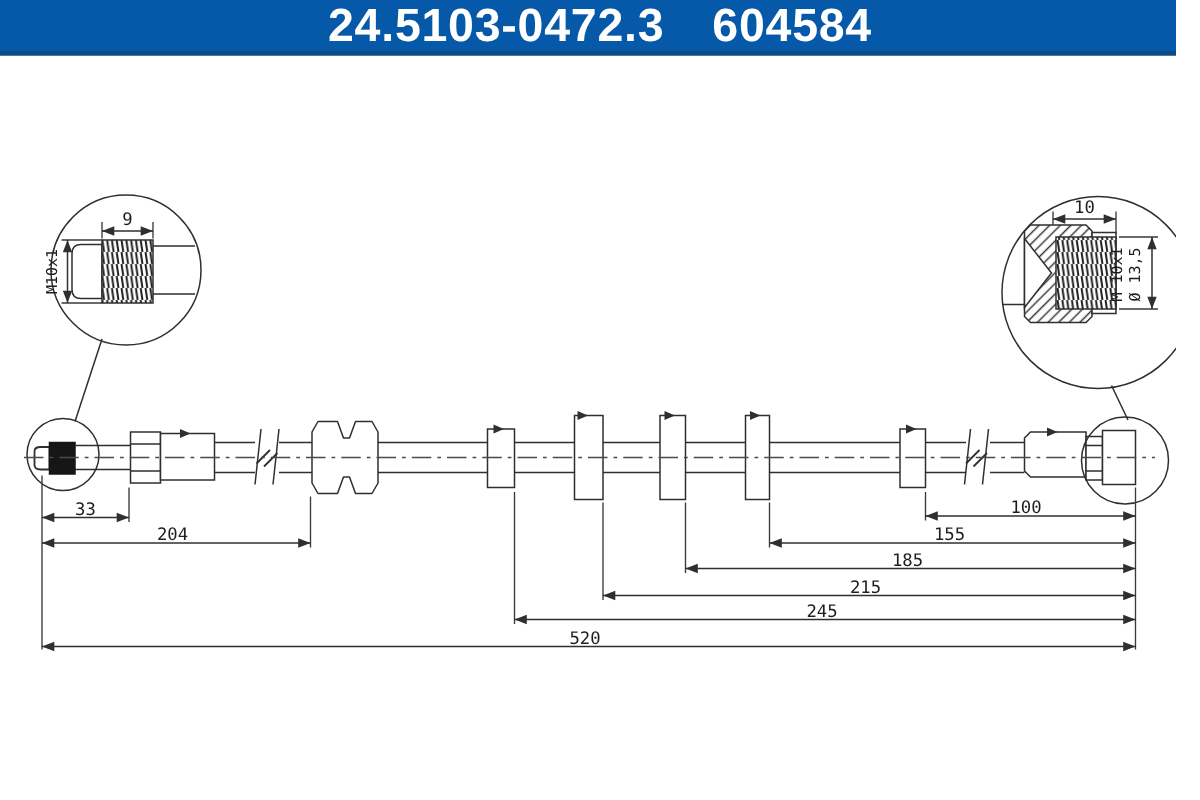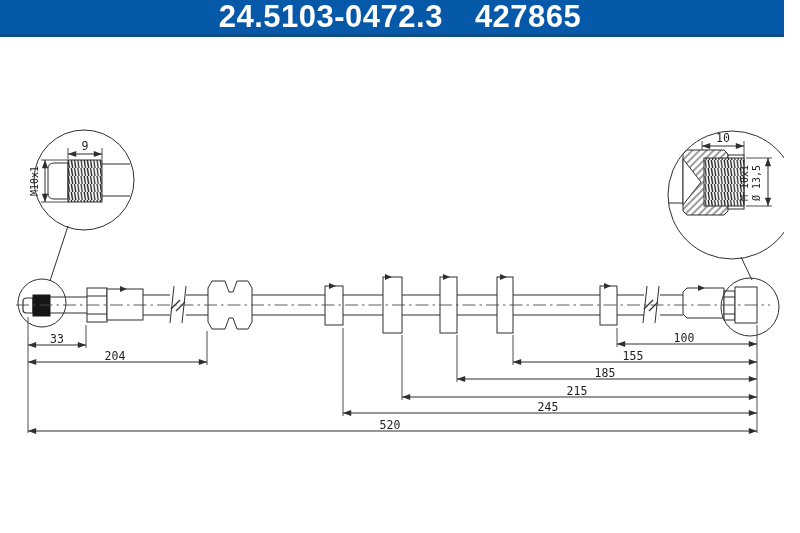--- a/index.html
+++ b/index.html
@@ -21,21 +21,21 @@
   .dimtxt-sm{font-family:"DejaVu Sans Mono", monospace;font-size:10px;fill:#1e1e1e;}
   .mark{fill:#2f2f2f;stroke:none;}
 </style>
 </head>
 <body>
 
 <div class="stage">
 
   <div class="header">
     <span>24.5103-0472.3</span>
-    <span>427865</span>
+    <span>604584</span>
   </div>
 
   <svg width="800" height="533" viewBox="0 0 800 533">
     <defs>
       <marker id="arrow" viewBox="0 0 10 10" refX="8.6" refY="5" markerWidth="10" markerHeight="10" orient="auto-start-reverse">
         <path d="M0.4,1.9 L8.6,5 L0.4,8.1 Z" fill="#2f2f2f"></path>
       </marker>
       <pattern id="threadPat" patternUnits="userSpaceOnUse" width="3.2" height="8">
         <path d="M1,0 L2.2,8" stroke="#1c1c1c" stroke-width="1.3" fill="none"></path>
       </pattern>

